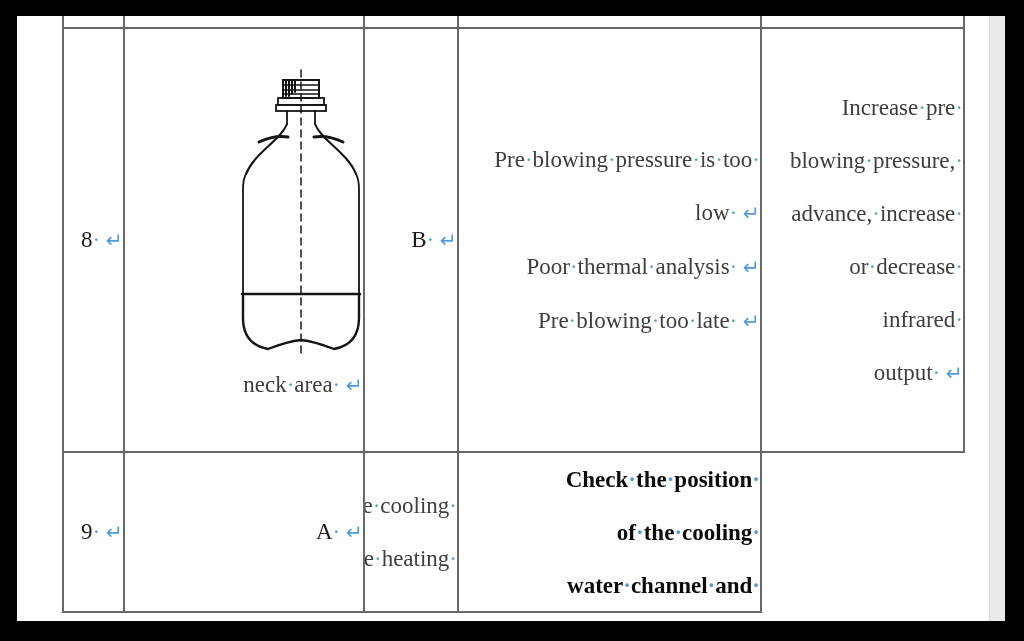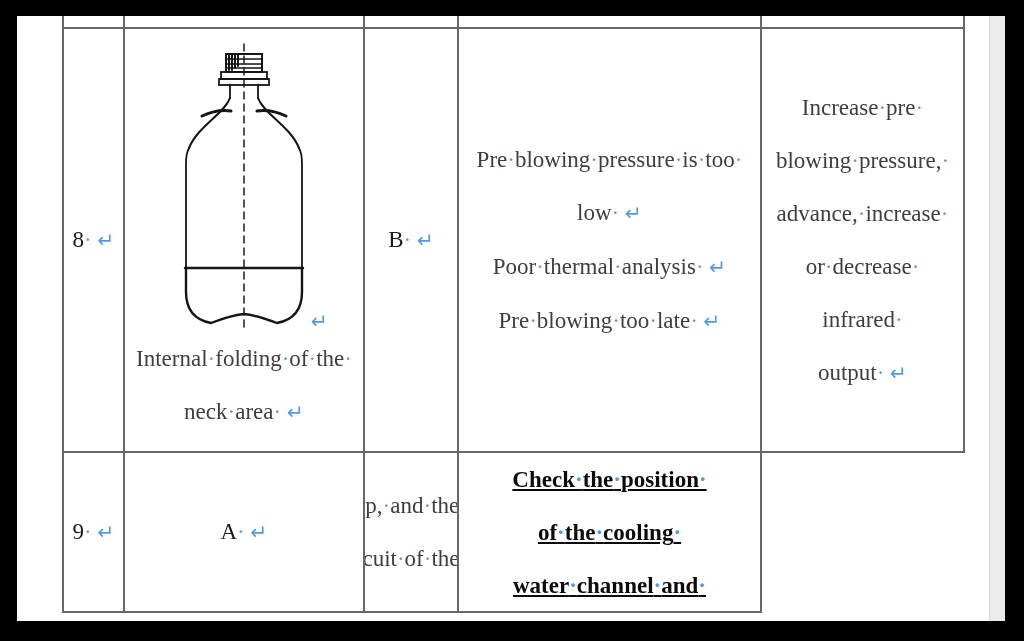--- a/index.html
+++ b/index.html
@@ -21,27 +21,27 @@
     position:absolute; left:45px; top:0; width:903px; height:597px;
     display:grid;
     grid-template-columns:61px 240px 94px 303px 203px;
     grid-template-rows:13px 424px 160px;
     border-left:2px solid #686868;
   }
   .c {
     border-right:2px solid #686868;
     border-bottom:2px solid #686868;
     display:flex; flex-direction:column;
-    align-items:center; justify-content:center;
+    align-items:flex-end; justify-content:center;
     overflow:hidden; text-align:center;
     color:#3e3e3e; font-size:23px;
   }
   .line { line-height:53px; white-space:nowrap; }
   .dark { color:#1b1b1b; }
-  .boldcell .line { font-weight:bold; color:#0b0b0b;text-decoration:underline; }
+  .boldcell .line { font-weight:bold; color:#0b0b0b; }
   .mark-dot { color:#539be1; }
   .mark-ret { color:#539be1; font-family:"DejaVu Sans",sans-serif; font-size:0.88em; }
   .imgwrap { position:relative; width:124px; height:290px; }
   .ret-abs { position:absolute; right:-22px; bottom:0; line-height:1; font-size:23px; }
   svg { display:block; }
 </style>
 </head>
 <body>
 
 <div class="page">
@@ -82,21 +82,20 @@
 
           <path d="M7 106 C 4 111, 4 116, 4 122 L 4 226" stroke-width="1.8"></path>
           <path d="M117 106 C 120 111, 120 116, 120 122 L 120 226" stroke-width="1.8"></path>
 
           <line x1="3" y1="226" x2="121" y2="226" stroke-width="2.4"></line>
 
           <path d="M4 226 L 4 250 C 4 268, 13 278, 29 281 C 42 276, 52 273, 62 272 C 72 273, 82 276, 95 281 C 111 278, 120 268, 120 250 L 120 226" stroke-width="2.4"></path>
         </svg>
         <span class="ret-abs rich"><span class="mark-ret">↵</span></span>
       </div>
-      <div class="line rich">Internal<span class="mark-dot">·</span>folding<span class="mark-dot">·</span>of<span class="mark-dot">·</span>the<span class="mark-dot">·</span></div>
       <div class="line rich">neck<span class="mark-dot">·</span>area<span class="mark-dot">·</span> <span class="mark-ret">↵</span></div>
     </div>
 
     <div class="c dark">
       <div class="line rich">B<span class="mark-dot">·</span> <span class="mark-ret">↵</span></div>
     </div>
 
     <div class="c">
       <div class="line rich">Pre<span class="mark-dot">·</span>blowing<span class="mark-dot">·</span>pressure<span class="mark-dot">·</span>is<span class="mark-dot">·</span>too<span class="mark-dot">·</span></div>
       <div class="line rich">low<span class="mark-dot">·</span> <span class="mark-ret">↵</span></div>

